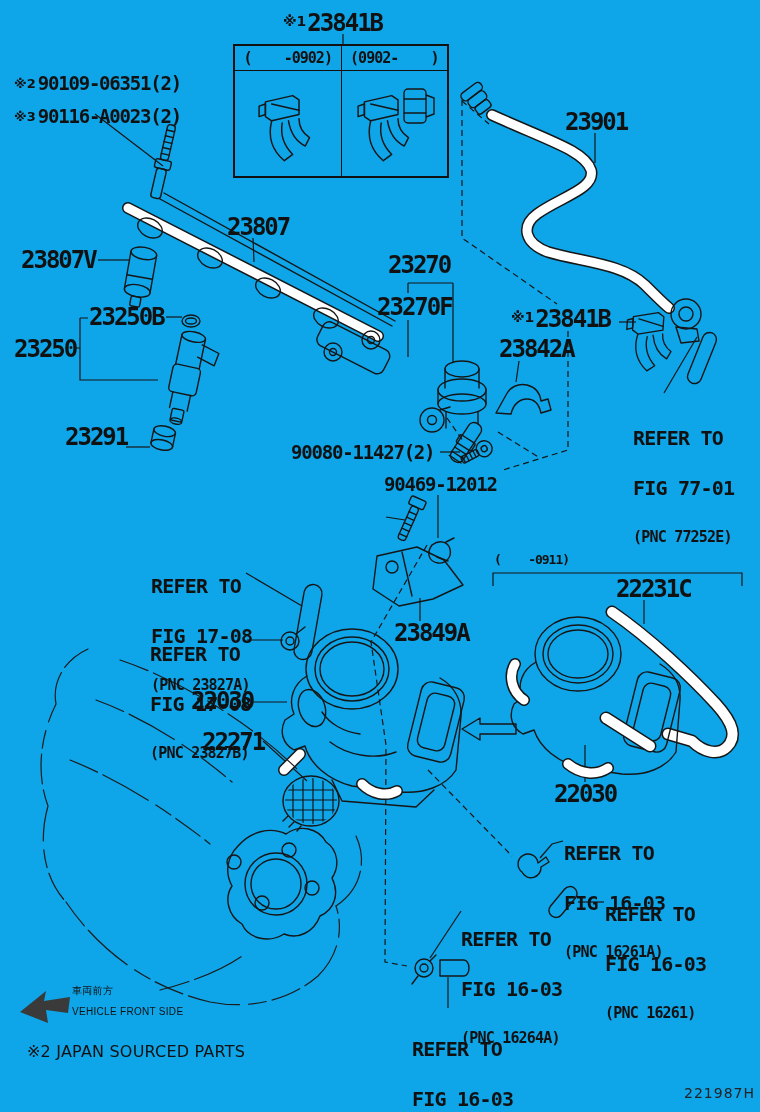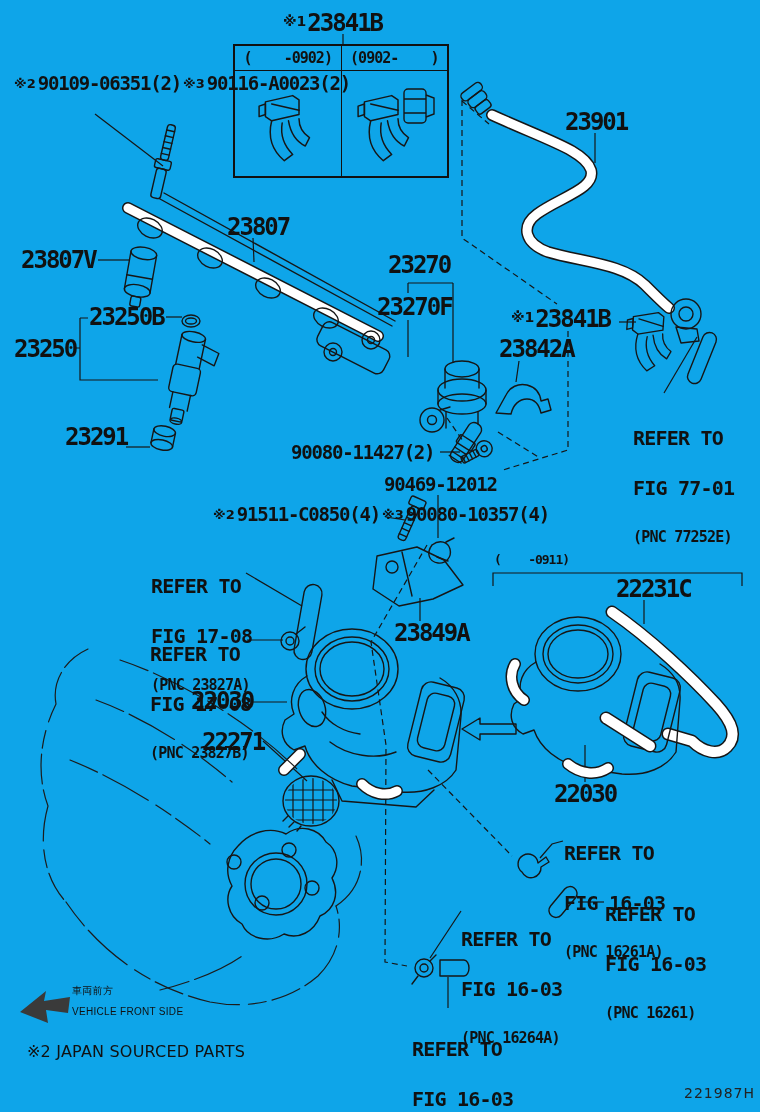--- a/index.html
+++ b/index.html
@@ -14,21 +14,21 @@
   .hw{fill:none;stroke:#fff;stroke-width:9;stroke-linecap:round;stroke-linejoin:round}
   .hb2{fill:none;stroke:#161616;stroke-width:13;stroke-linecap:round;stroke-linejoin:round}
   .hw2{fill:none;stroke:#fff;stroke-width:10;stroke-linecap:round;stroke-linejoin:round}
   .dark{fill:#3a3a3a;stroke:none}
   .lbl{position:absolute;line-height:1;white-space:pre}
   .part{font-weight:bold;font-size:24px;letter-spacing:-2px}
   .psm{font-weight:bold;font-size:19px;letter-spacing:-1.2px}
   .pfx{font-family:"DejaVu Sans",sans-serif;font-weight:bold;font-size:14px;letter-spacing:0;
        position:relative;top:-5px;margin-right:1px}
   .psm .pfx,.grp .pfx{font-size:13px;top:-2px;margin-right:2px}
-  .grp{display:flex;flex-direction:row;gap:2px}
+  .grp{display:flex;flex-direction:column;gap:14px}
   .ref div{font-weight:bold;font-size:20px;letter-spacing:-.8px;line-height:18px}
   .ref .l3{font-size:15px;line-height:17px}
   .sans{font-family:"DejaVu Sans",sans-serif;font-size:16px;letter-spacing:.2px}
   .sans-sm{font-family:Liberation Sans, sans-serif;font-size:10px;letter-spacing:.3px}
   .figcode{font-family:"DejaVu Sans",sans-serif;font-size:14px;letter-spacing:1px;color:#222}
   .vtable{position:absolute;left:233px;top:44px;width:212px;height:130px;border:2px solid #111;
           display:flex;flex-direction:column;background:#fff0}
   .vhead{display:flex;border-bottom:1.7px solid #111;height:24px}
   .vcell{flex:1;display:flex;align-items:center;justify-content:center;
          font-weight:bold;font-size:15px;letter-spacing:-1px;white-space:pre}
@@ -338,24 +338,20 @@
   <div class="lbl part" style="left:65px;top:425px">23291</div>
   <div class="lbl part" style="left:388px;top:253px">23270</div>
   <div class="lbl part" style="left:377px;top:295px">23270F</div>
 
   <div class="lbl part" style="left:511px;top:307px"><span class="pfx">※1</span><span>23841B</span></div>
   <div class="lbl part" style="left:499px;top:337px">23842A</div>
 
   <div class="lbl psm" style="left:291px;top:443px">90080-11427(2)</div>
   <div class="lbl psm" style="left:384px;top:475px">90469-12012</div>
 
-  <div class="lbl grp" style="left:213px;top:505px">
-    <div class="psm"><span class="pfx">※2</span><span>91511-C0850(4)</span></div>
-    <div class="psm"><span class="pfx">※3</span><span>90080-10357(4)</span></div>
-  </div>
 
   <div class="lbl part" style="left:394px;top:621px">23849A</div>
   <div class="lbl rng" style="left:494px;top:553px">(    -0911)</div>
   <div class="lbl part" style="left:616px;top:577px">22231C</div>
   <div class="lbl part" style="left:191px;top:689px">22030</div>
   <div class="lbl part" style="left:202px;top:730px">22271</div>
   <div class="lbl part" style="left:554px;top:782px">22030</div>
 
   <div class="lbl ref" style="left:633px;top:397px">
     <div>REFER TO</div>

